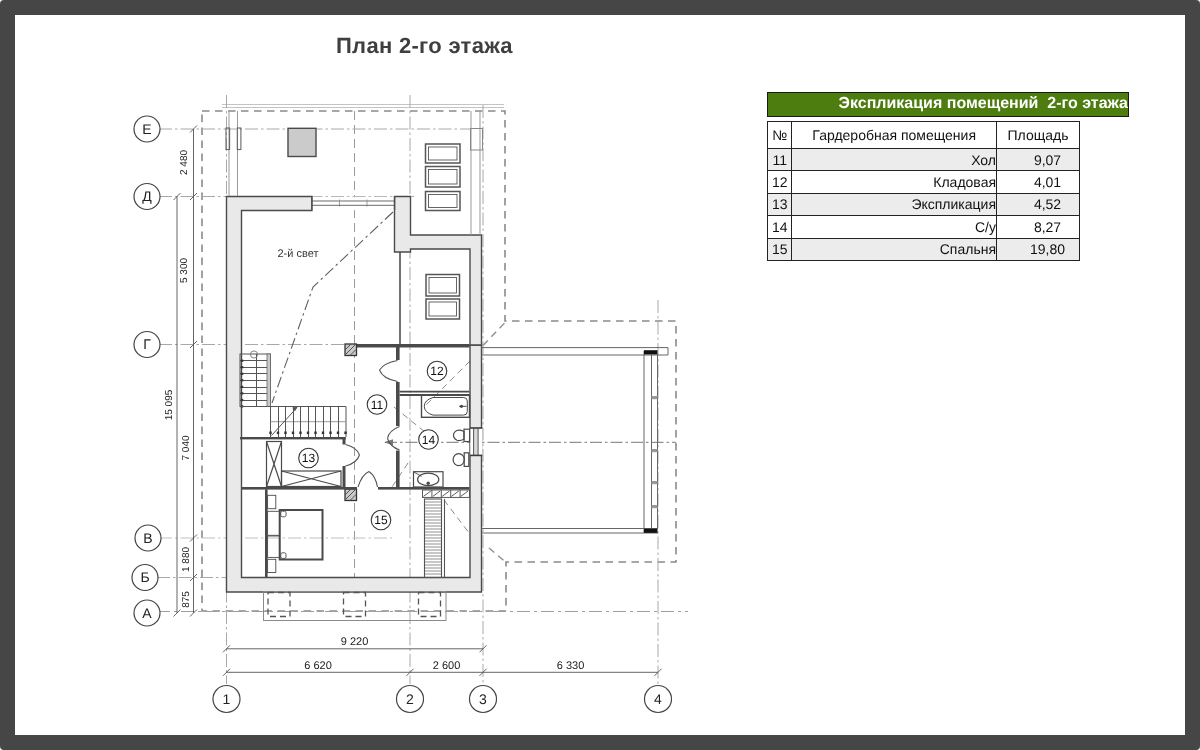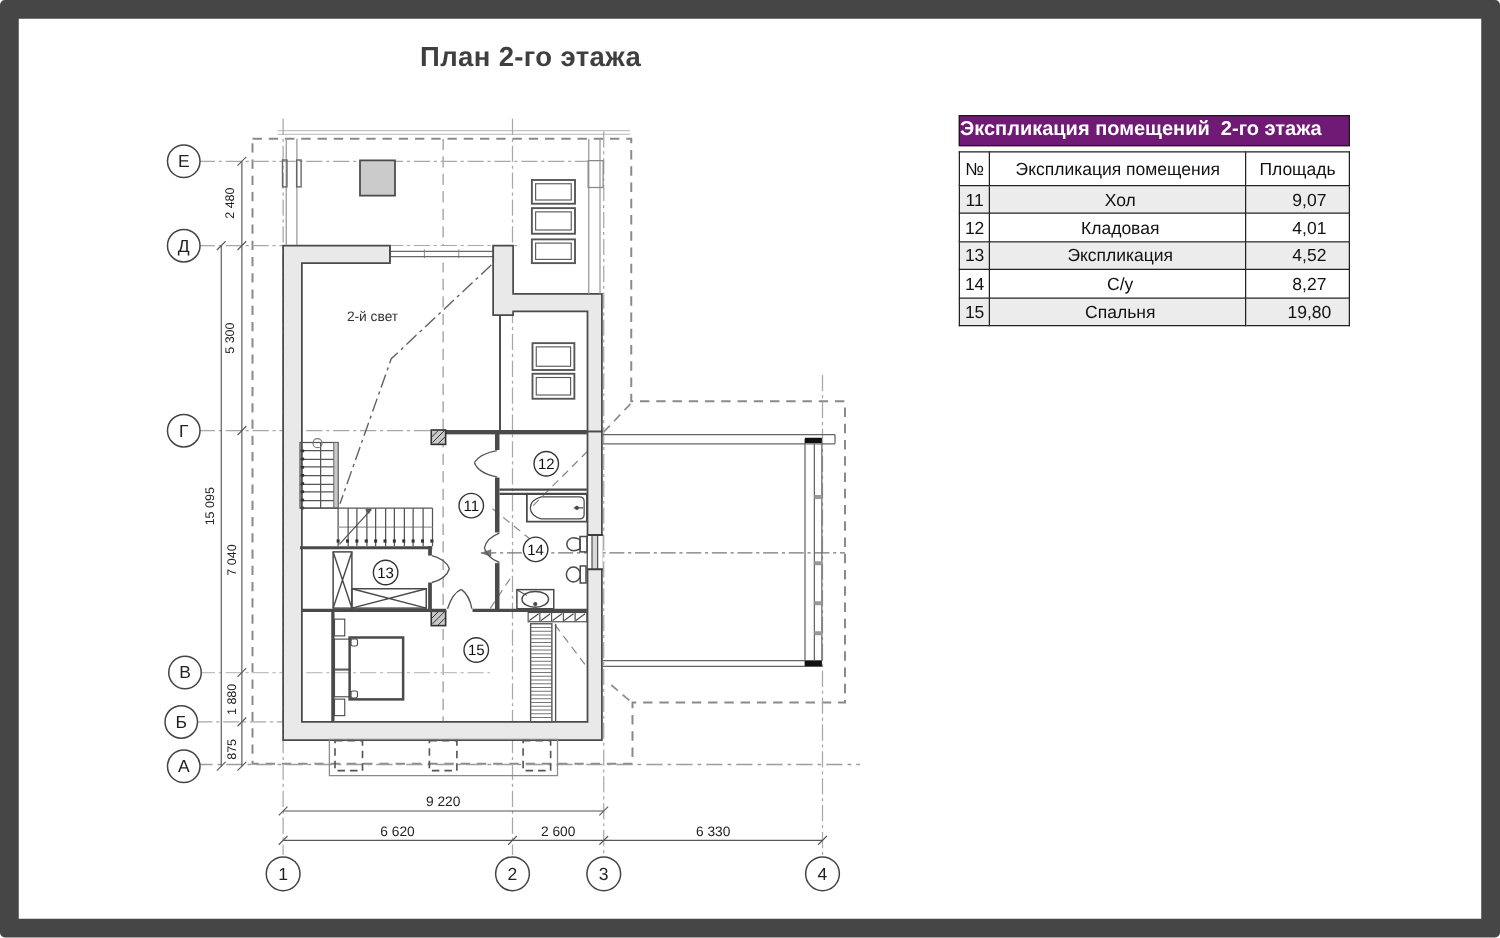--- a/index.html
+++ b/index.html
@@ -2,26 +2,26 @@
 <html><head>
 <meta charset="utf-8">
 <style>
   html,body{margin:0;padding:0;width:1200px;height:750px;background:#ffffff;overflow:hidden;
     font-family:"Liberation Sans", sans-serif;-webkit-font-smoothing:antialiased;text-rendering:geometricPrecision;}
   svg text{text-rendering:geometricPrecision;}
   .frame{position:absolute;left:0;top:0;width:1170px;height:720px;border:15px solid #464646;border-radius:4px;}
   .title{position:absolute;left:336px;top:33px;font-size:22px;font-weight:bold;color:#3f3f3f;letter-spacing:0.3px;}
   svg{position:absolute;left:0;top:0;}
   .tbl{position:absolute;left:767px;top:92px;width:313px;}
-  .tblhead{box-sizing:border-box;width:313px;height:25px;background:#701a75;border:1.5px solid #1a1a1a;
-    color:#ffffff;font-weight:bold;font-size:16px;text-align:left;line-height:22px;}
+  .tblhead{box-sizing:border-box;width:362px;height:25px;background:#4d7c0f;border:1.5px solid #1a1a1a;
+    color:#ffffff;font-weight:bold;font-size:16px;text-align:right;line-height:22px;}
   table{position:absolute;left:0;top:29px;border-collapse:collapse;table-layout:fixed;}
   td{border:1px solid #222;font-size:14px;color:#111;padding:0 0;overflow:hidden;white-space:nowrap;}
   .c1{width:26px;text-align:center;}
-  .c2{width:213px;text-align:center;padding-left:4px;}
+  .c2{width:213px;text-align:right;padding-left:4px;}
   .c3{width:70px;text-align:center;padding-left:19px;}
   tr{height:22.4px;}
   tr.hdr{height:27px;}
   tr.hdr td{font-size:14px;text-align:center;padding-left:0;}
   tr.odd td{background:#ececec;}
 </style>
 </head>
 <body>
 
 <div class="frame"></div>
@@ -488,21 +488,21 @@
 </svg>
 
 <div class="tbl">
 
   <div class="tblhead">Экспликация помещений&nbsp; 2-го этажа</div>
 
   <table border="0">
     <tbody>
         <tr class="hdr">
           <td class="c1">№</td>
-          <td class="c2">Экспликация помещения</td>
+          <td class="c2">Гардеробная помещения</td>
           <td class="c3">Площадь</td>
         </tr>
     <tr class="odd">
           <td class="c1">11</td>
           <td class="c2">Хол</td>
           <td class="c3">9,07</td>
         </tr>
     <tr>
           <td class="c1">12</td>
           <td class="c2">Кладовая</td>

